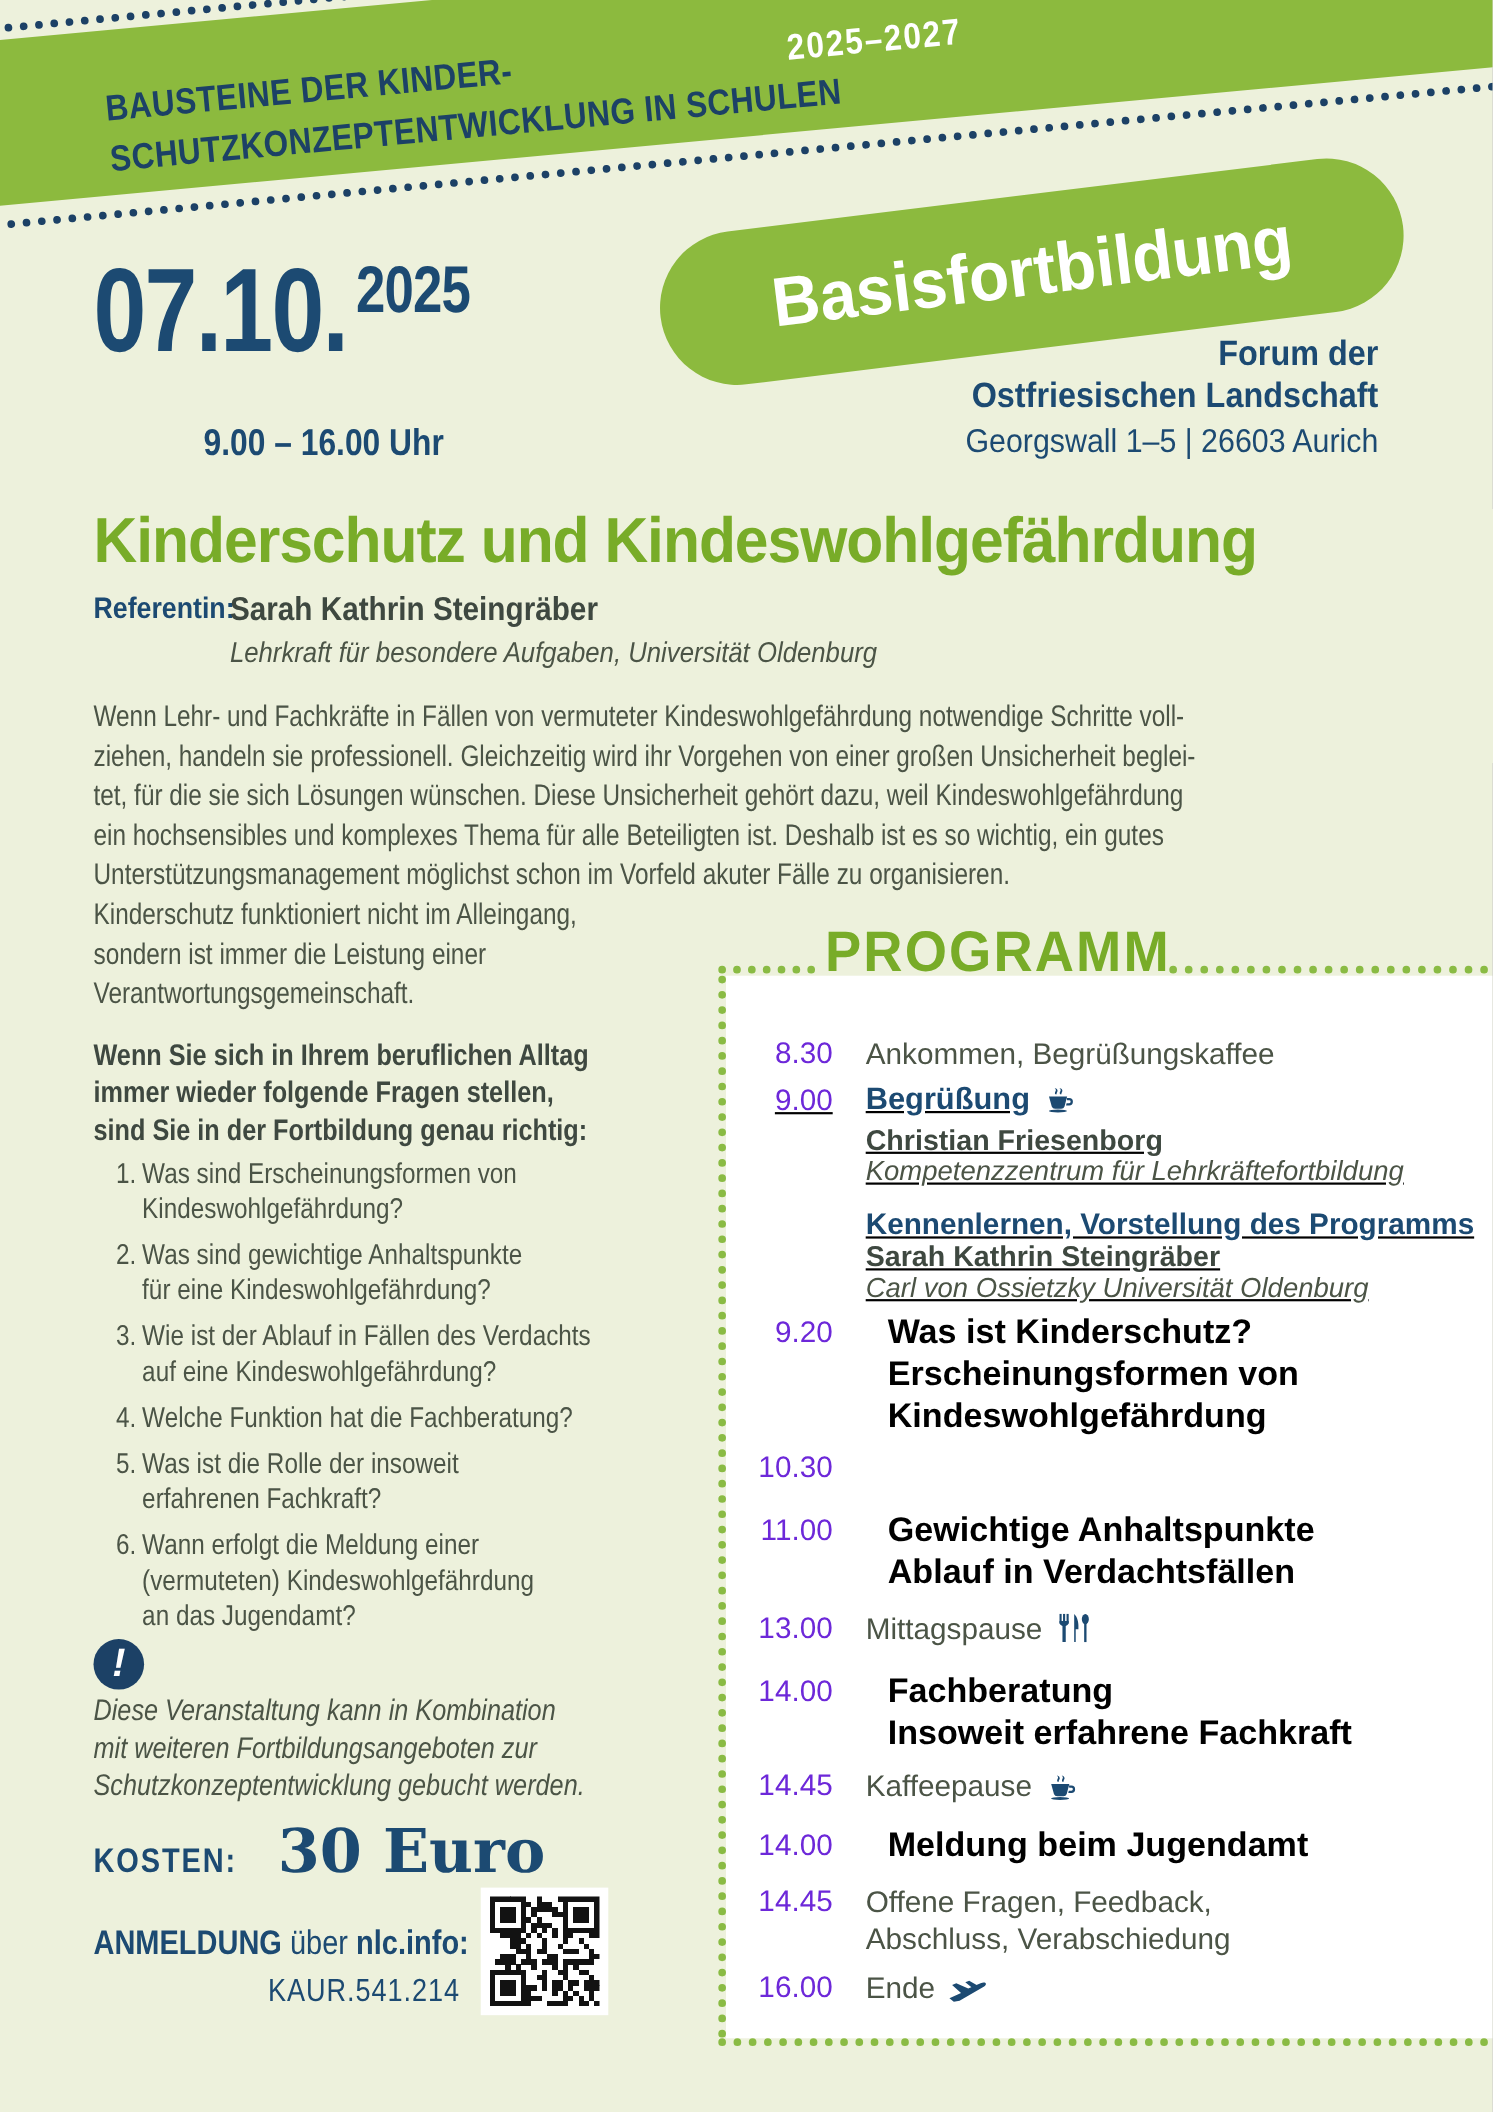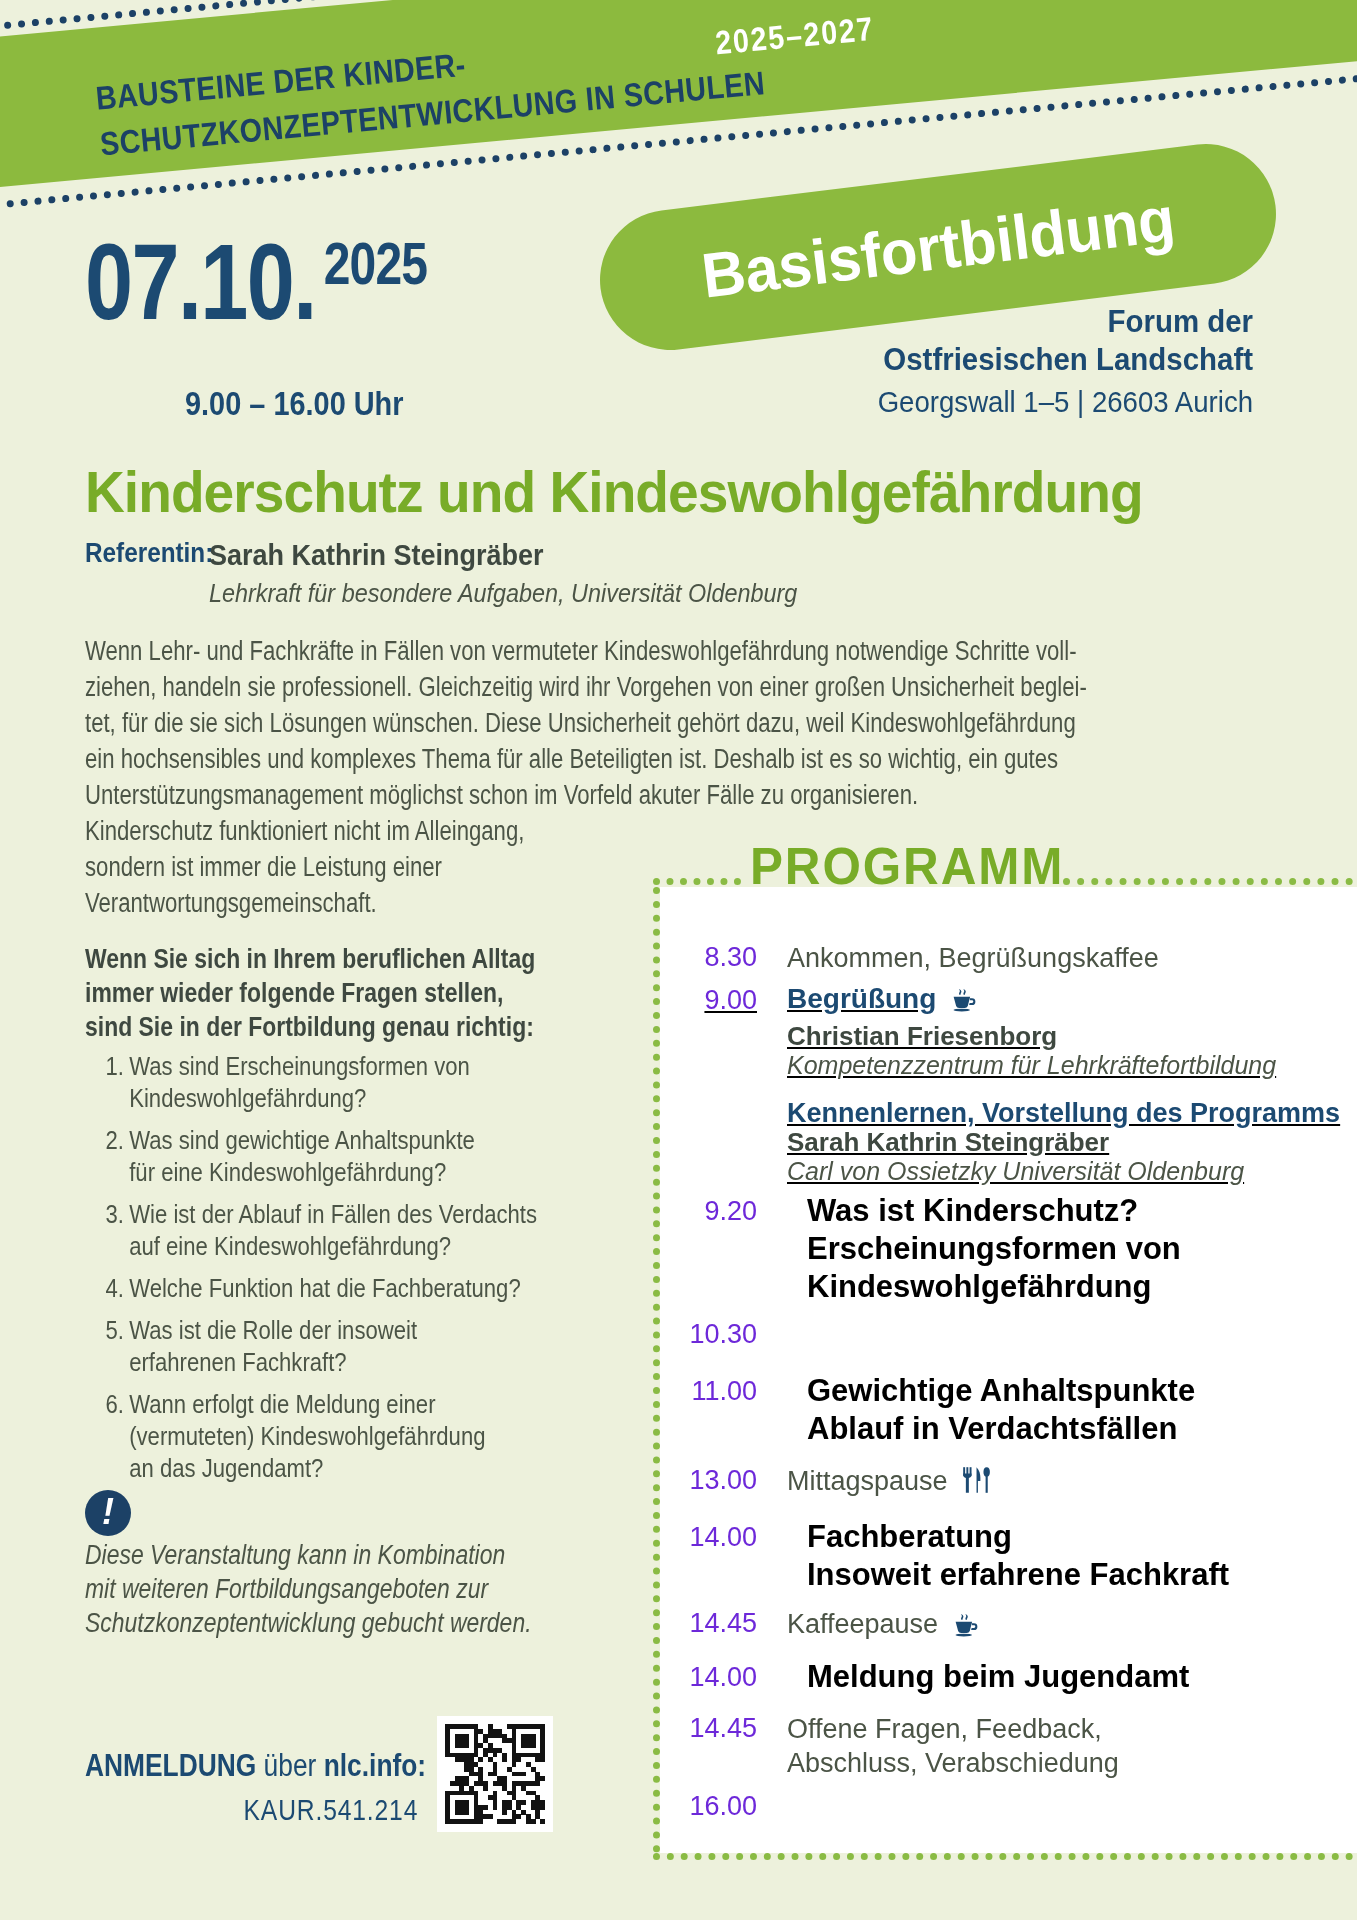--- a/index.html
+++ b/index.html
@@ -204,20 +204,24 @@
     </div>
 
   <div class="excl">
       <span>!</span>
     </div>
 
   <p class="note">Diese Veranstaltung kann in Kombination
 mit weiteren Fortbildungsangeboten zur
 Schutzkonzeptentwicklung gebucht werden.</p>
 
+  <div class="kosten">
+    <span class="kosten-label">KOSTEN:</span>
+    <span class="kosten-value">30 Euro</span>
+  </div>
 
   <div class="anmeldung">
     <div class="anm-line">
       <span class="b">ANMELDUNG</span>
       <span> </span>
       <span>über</span>
       <span> </span>
       <span class="b">nlc.info:</span>
     </div>
     <div class="anm-code">KAUR.541.214</div>
@@ -547,16 +551,22 @@
       </div>
       <div class="prog-row" style="top: 1712px;">
         <div class="p-time">14.45</div>
         <div class="p-content">
           <div class="p-plain">Offene Fragen, Feedback,
 Abschluss, Verabschiedung</div>
         </div>
       </div>
       <div class="prog-row" style="top: 1790px;">
         <div class="p-time">16.00</div>
+        <div class="p-content">
+          <div class="p-plain">Ende<svg class="ico" width="40" height="30" viewBox="0 0 36 26" fill="#1c4a72">
+              <path d="M1 22.5 L10.5 18.2 L3.2 11.6 L6.6 10.3 L16.4 14.6 L26.5 10.2 C30.2 8.7 32.6 10.4 29.4 13 L9.3 24.6 L4.6 25.4 Z"></path>
+              <path d="M14 9.5 L17.2 8.3 L24 12.1 L19.3 13.8 Z"></path>
+            </svg></div>
+        </div>
       </div>
     </div>
 
 </div>
 
 </body></html>

